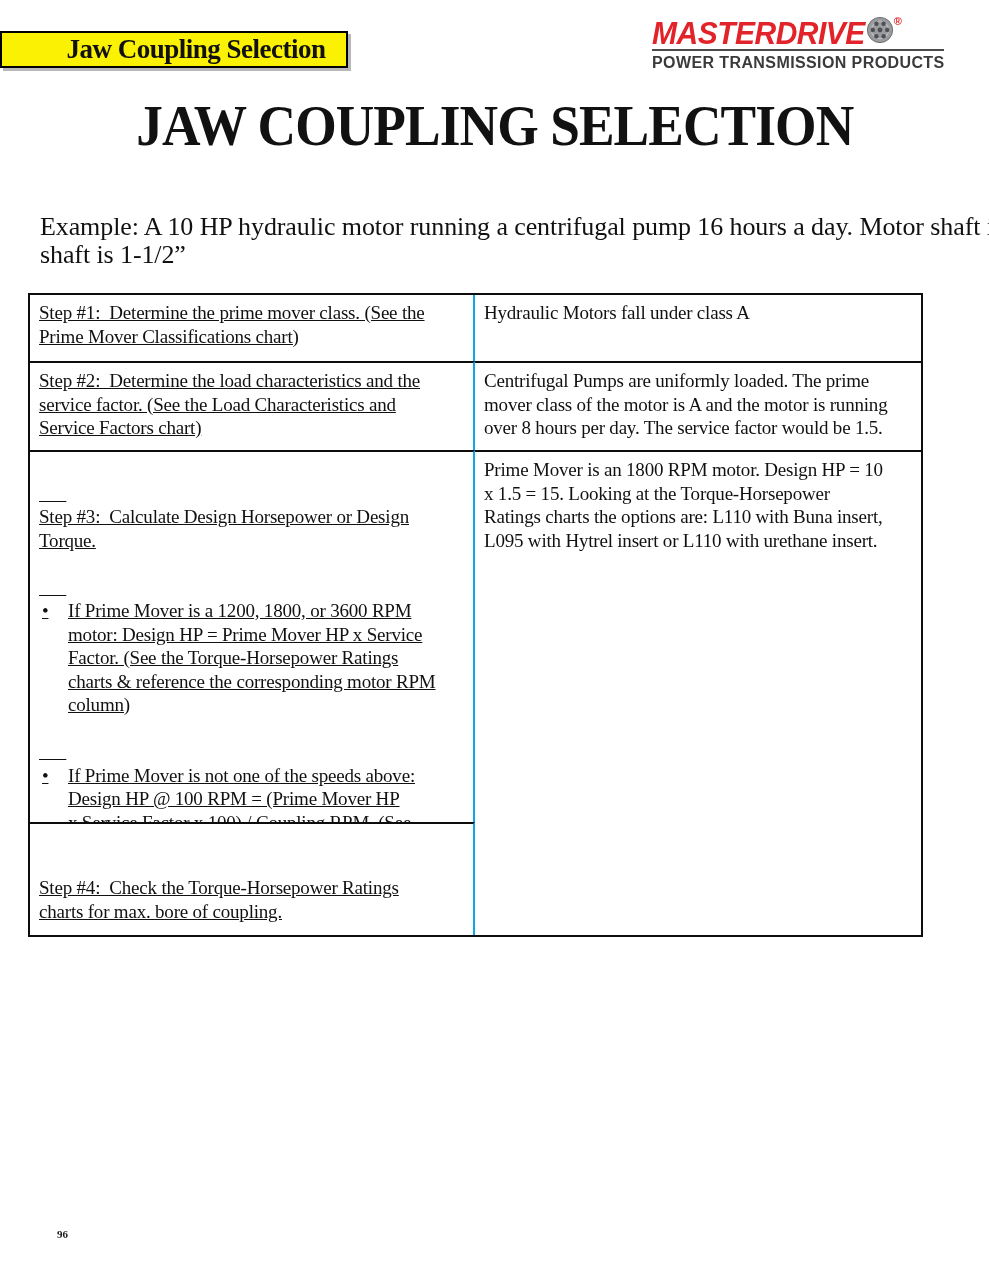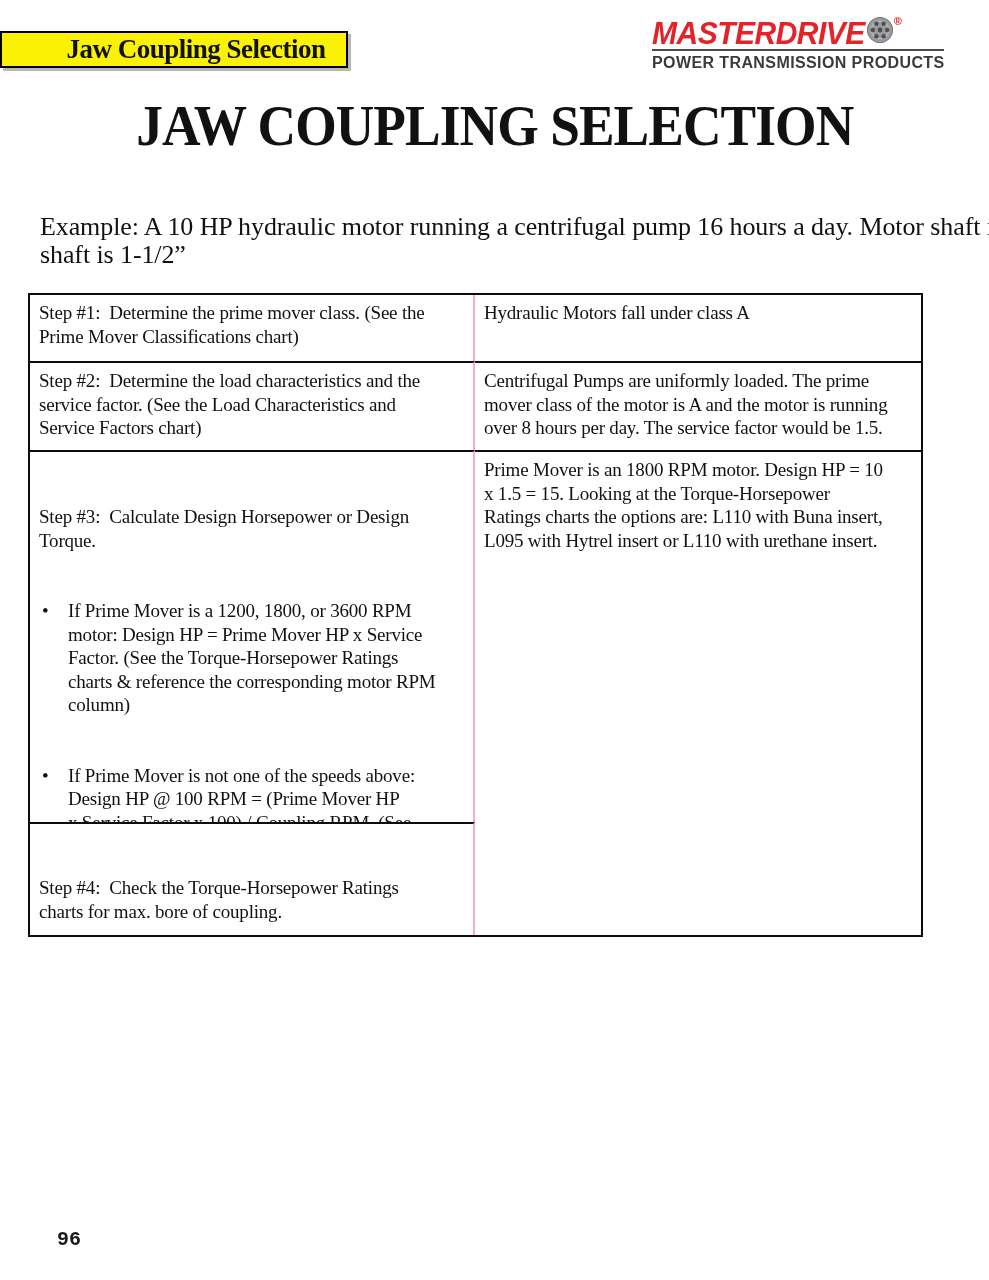--- a/index.html
+++ b/index.html
@@ -56,32 +56,32 @@
     position:absolute;left:28px;top:293px;width:895px;height:644px;
     box-sizing:border-box;border:2px solid #0d0d0d;
     display:grid;grid-template-columns:445px 446px;
     grid-template-rows:66px 89px 372px 113px;
   }
   .cell{
     box-sizing:border-box;padding:6px 8px 4px 9px;
     font-size:19px;line-height:23.5px;letter-spacing:-0.2px;
     white-space:pre;overflow:hidden;
   }
-  .cell.left{border-right:2px solid #f9a8d4;}
+  .cell.left{border-right:2px solid #0ea5e9;text-decoration:underline;}
   .cell.rtop{border-top:2px solid #0d0d0d;}
   .cell.center-v{display:flex;flex-direction:column;justify-content:flex-end;padding-top:0;padding-bottom:12px;}
   .cell.pad-top{padding-top:10px;}
   .bullet-row{display:flex;}
   .bullet-marker{flex:0 0 29px;padding-left:3px;box-sizing:border-box;}
   .bullet-text{flex:1;}
 
   
   .page-number{
     position:absolute;left:57px;top:1228px;
-    font-family:Liberation Mono, monospace;font-weight:bold;font-size:20px;color:#1a1a1a;
+    font-family:Liberation Serif, serif;font-weight:bold;font-size:11px;color:#1a1a1a;
   }
 </style>
 </head>
 <body>
 
 <div class="page">
 
   <div class="banner" style="background: rgb(251, 241, 3);">
     <span>Jaw Coupling Selection</span>
   </div>

